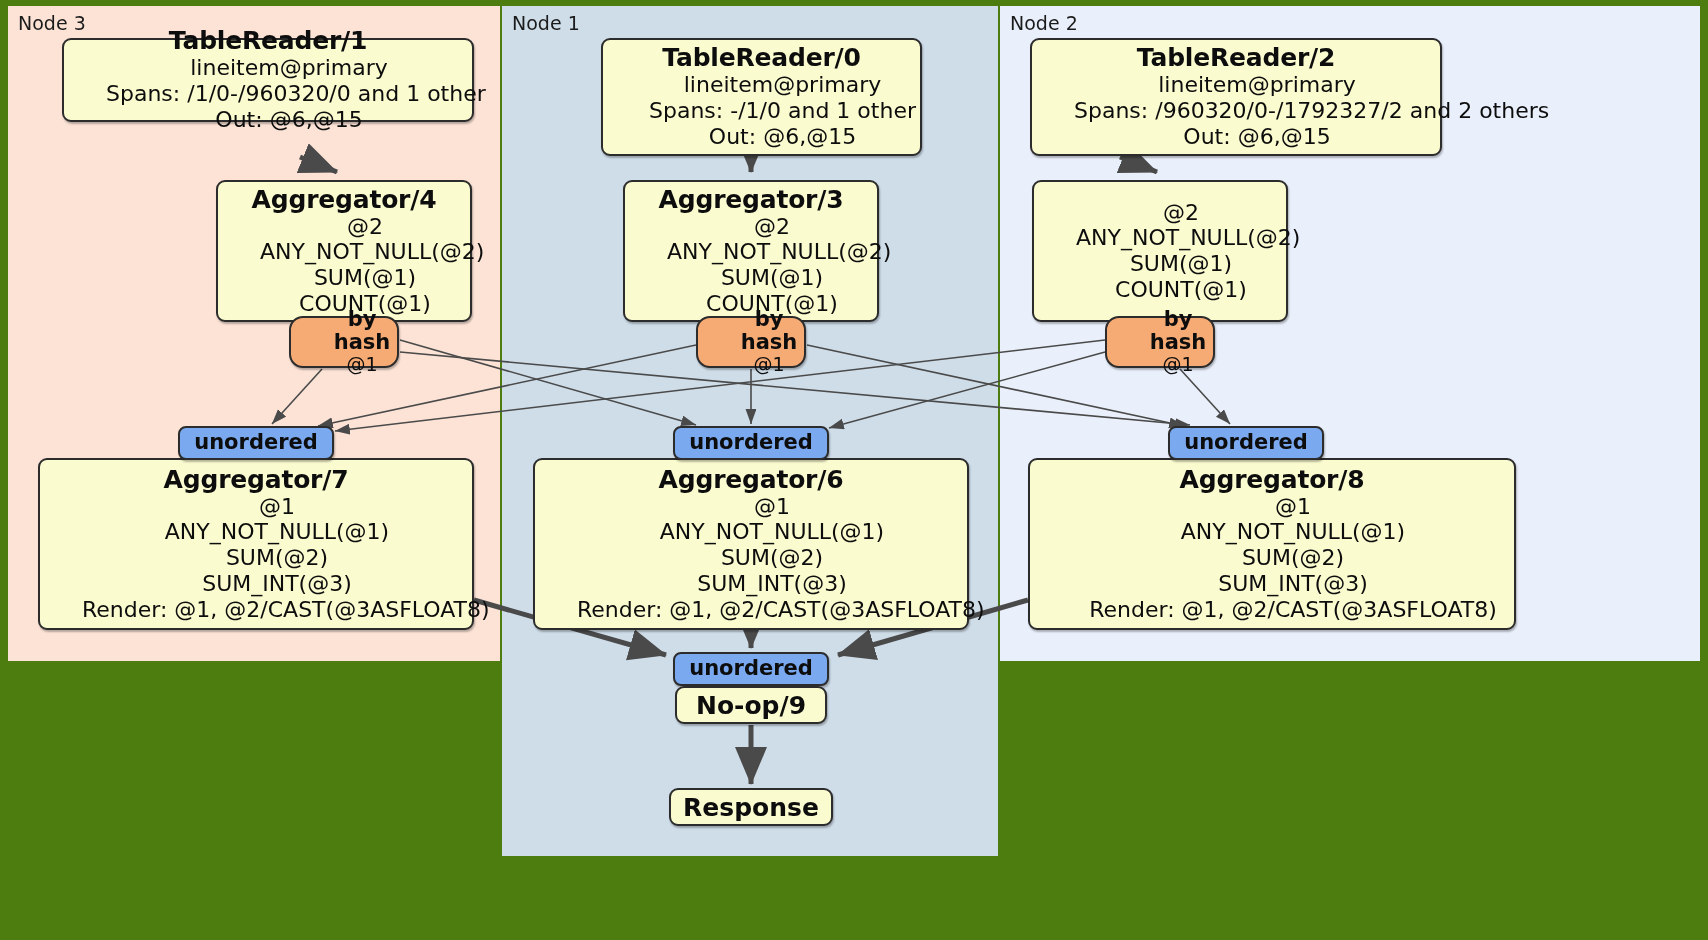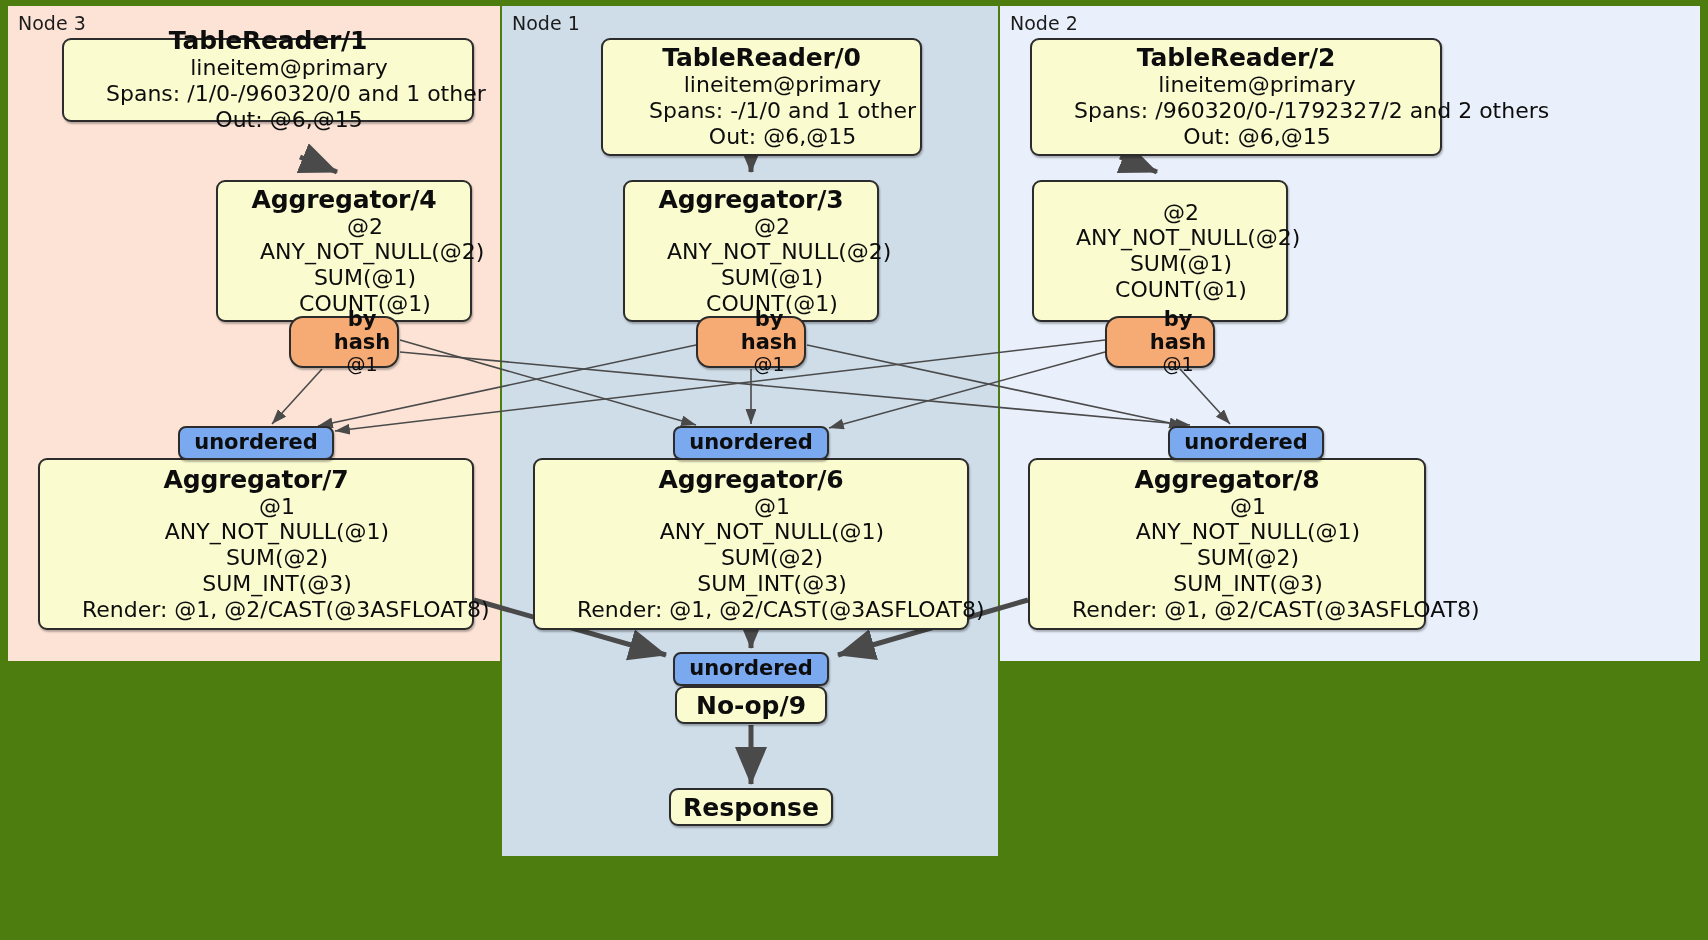--- a/index.html
+++ b/index.html
@@ -128,21 +128,21 @@
         <div class="ln">Render: @1, @2/CAST(@3ASFLOAT8)</div>
       </div>
       <div class="box" style="left: 533px; top: 458px; width: 436px; height: 172px;">
         <div class="ttl">Aggregator/6</div>
         <div class="ln">@1</div>
         <div class="ln">ANY_NOT_NULL(@1)</div>
         <div class="ln">SUM(@2)</div>
         <div class="ln">SUM_INT(@3)</div>
         <div class="ln">Render: @1, @2/CAST(@3ASFLOAT8)</div>
       </div>
-      <div class="box" style="left: 1028px; top: 458px; width: 398px; height: 172px;">
+      <div class="box" style="left: 1028px; top: 458px; width: 488px; height: 172px;">
         <div class="ttl">Aggregator/8</div>
         <div class="ln">@1</div>
         <div class="ln">ANY_NOT_NULL(@1)</div>
         <div class="ln">SUM(@2)</div>
         <div class="ln">SUM_INT(@3)</div>
         <div class="ln">Render: @1, @2/CAST(@3ASFLOAT8)</div>
       </div>
       <div class="pill hash" style="left: 289px; top: 316px; width: 110px; height: 52px;">
         <div class="pt">by hash</div>
         <div class="ps">@1</div>

